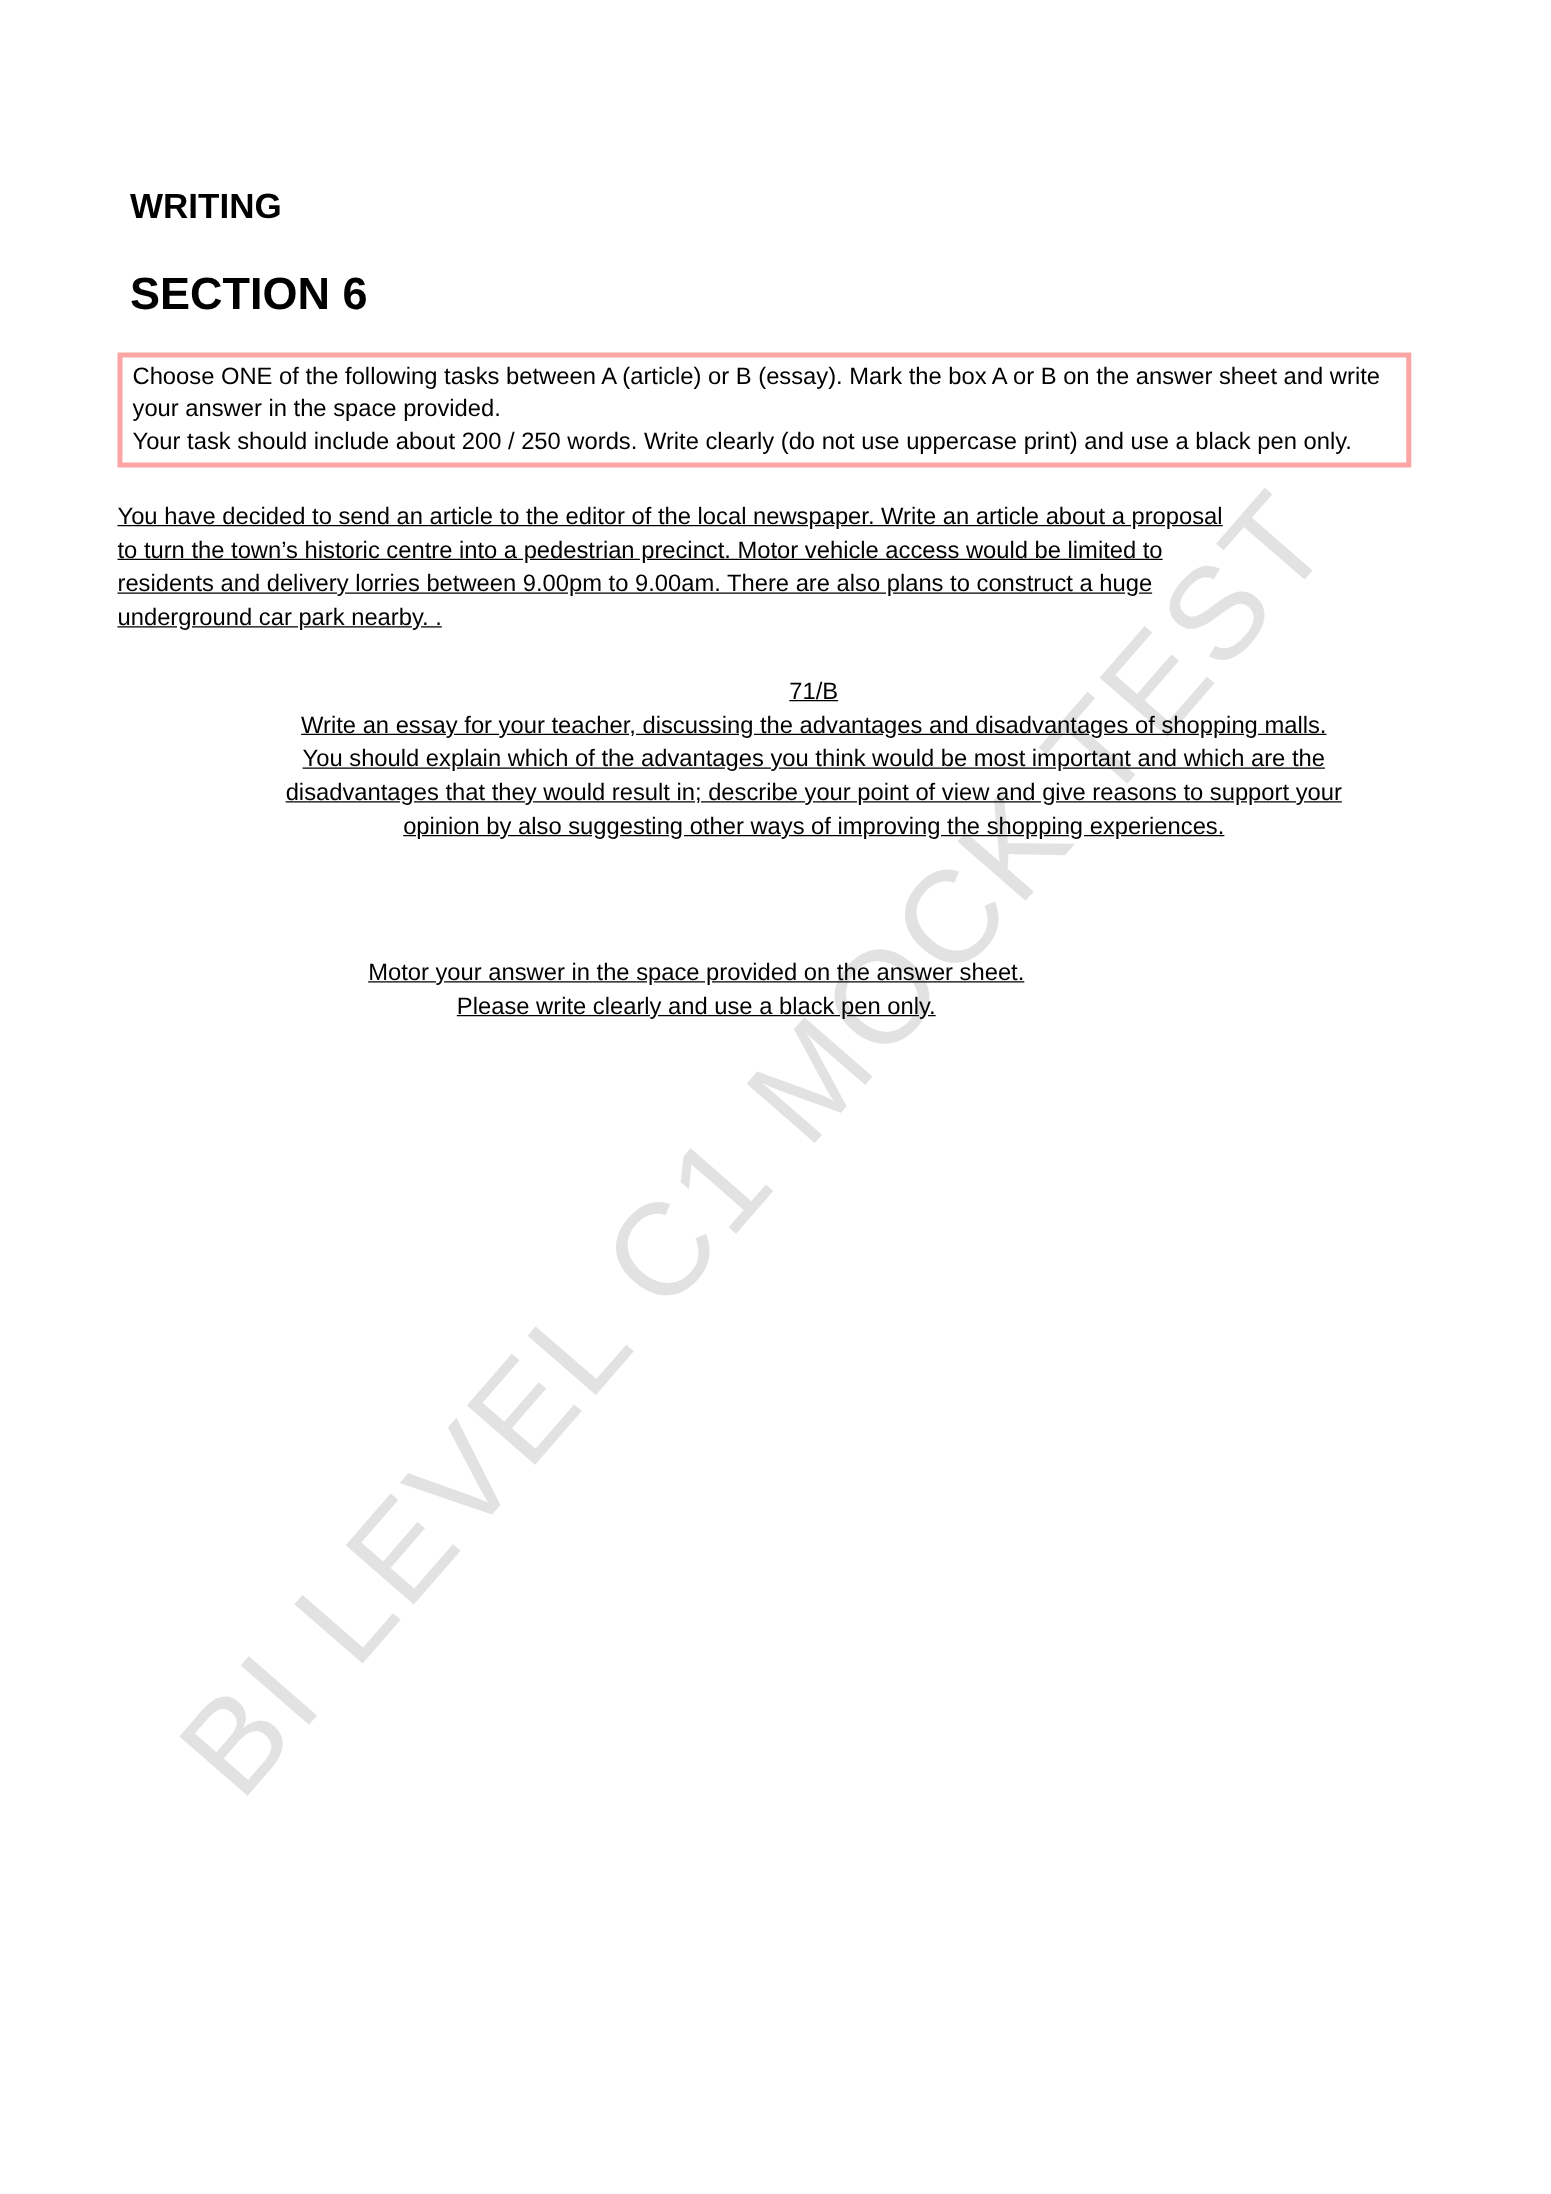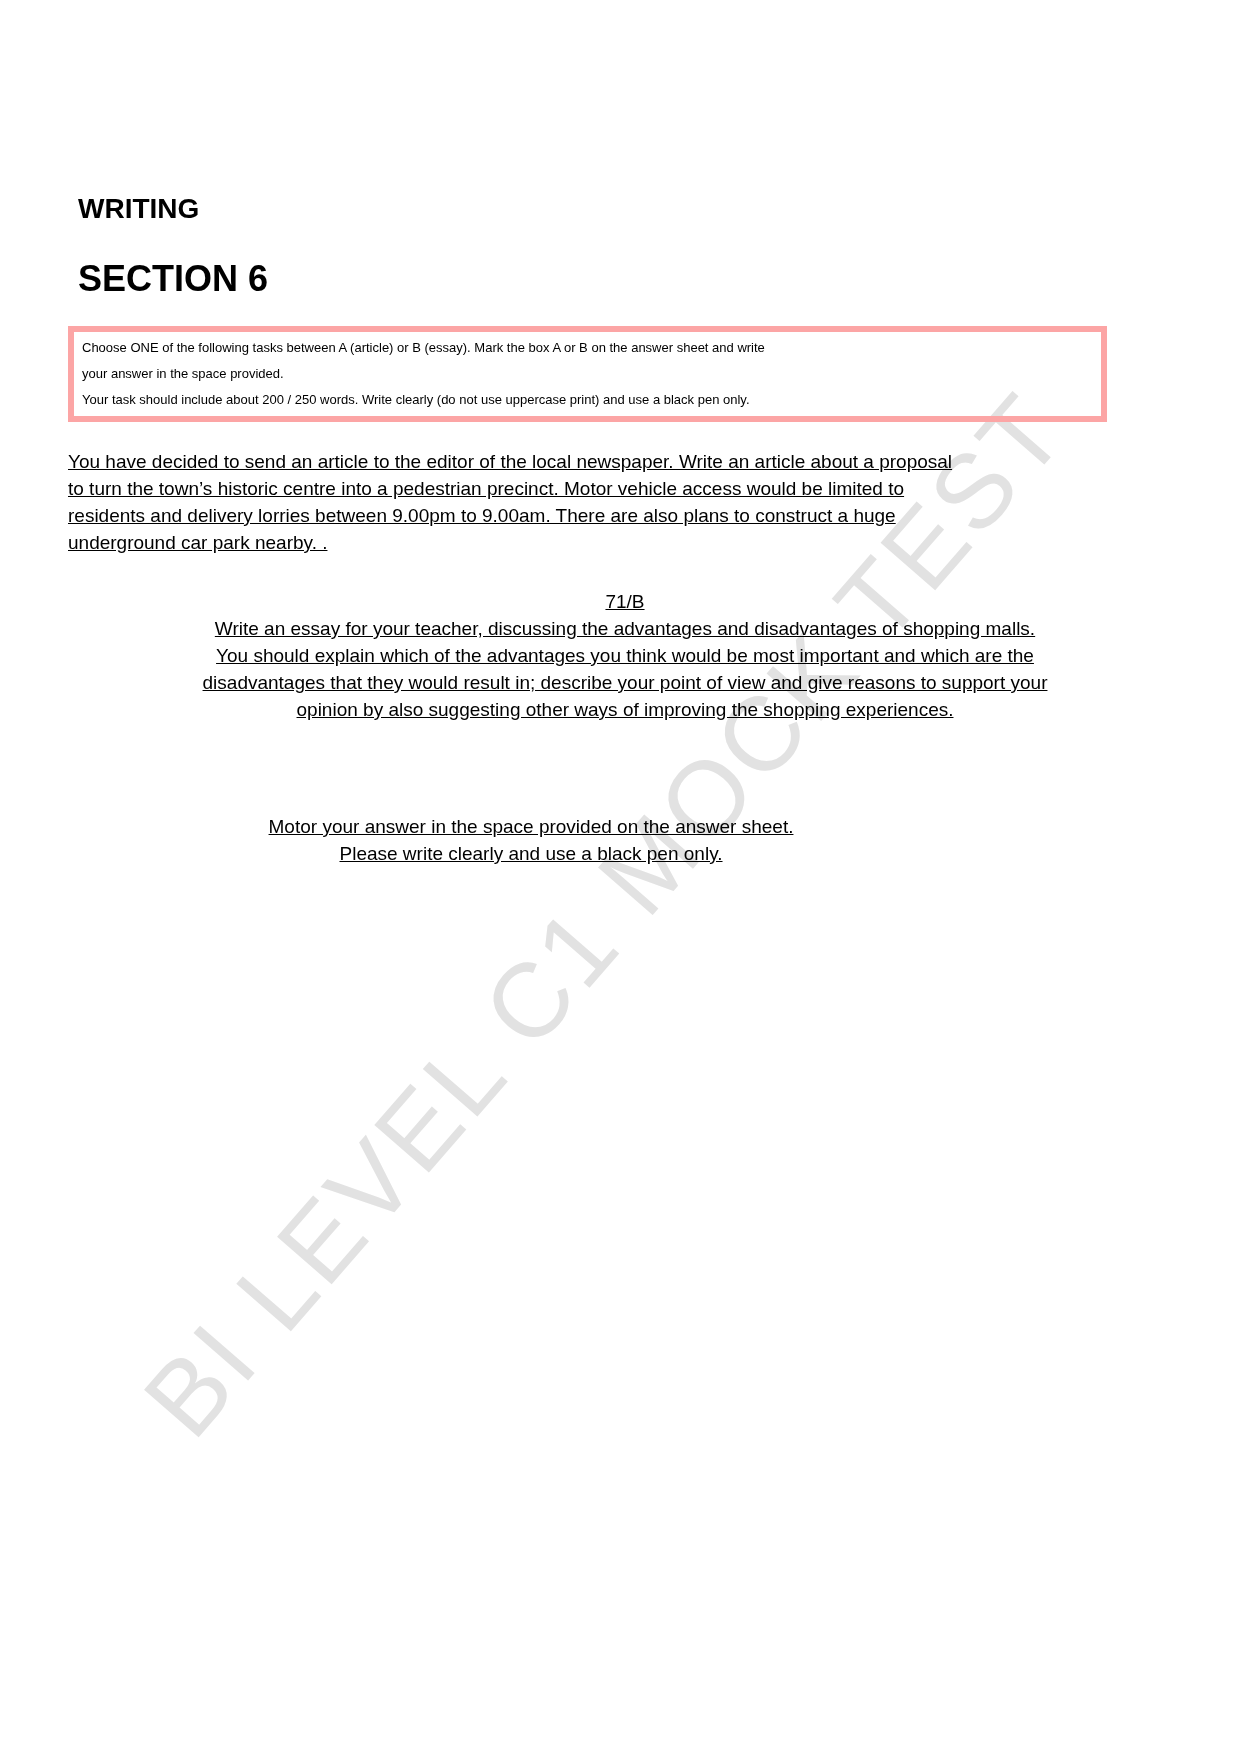--- a/index.html
+++ b/index.html
@@ -20,41 +20,40 @@
     font-size:105px;
     letter-spacing:4px;
     color:#e2e2e2;
     white-space:nowrap;
     z-index:0;
     user-select:none;
   }
   .content{
     position:relative;
     z-index:1;
-    padding:148px 20px 0 68px;
-    margin-top:44px;
+    padding:148px 20px 0 94px;
   }
   .h-title{
     font-size:28px;
     font-weight:700;
     line-height:34px;
     margin:0 0 0 10px;
   }
   .h-section{
     font-size:36px;
     font-weight:700;
     line-height:34px;
     margin:36px 0 0 10px;
   }
   .instruction-box{
     margin-top:30px;
     width:1011px;
-    border:6px solid #fca5a5;
+    border:4px solid #fca5a5;
     padding:3px 8px;
-    font-size:13px;
+    font-size:19px;
     line-height:26px;
     white-space:pre-line;
   }
   .task{
     margin-top:26px;
     font-size:19px;
     line-height:27px;
     max-width:1114px;
   }
   .task.task-b{margin-top:32px;text-align:center;}

